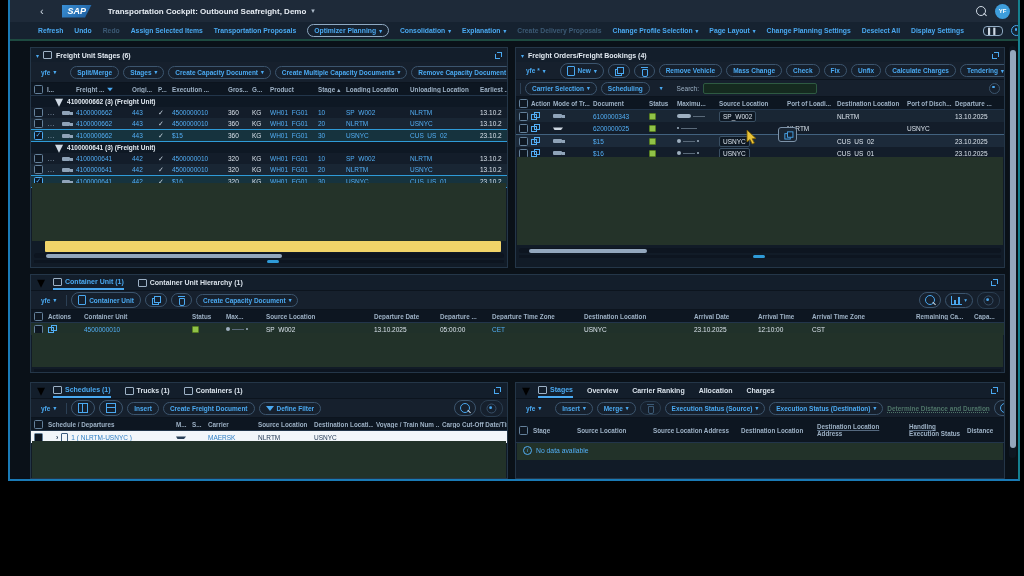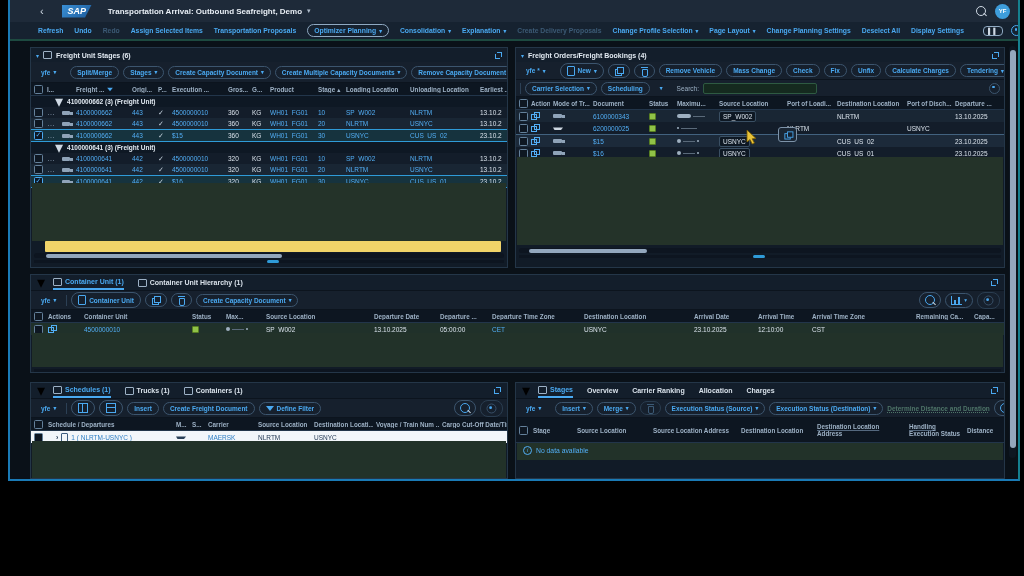--- a/index.html
+++ b/index.html
@@ -128,21 +128,21 @@
   .cursor{position:absolute;left:736px;top:130px;z-index:40;}
 </style>
 </head>
 <body>
 
 <div class="app">
 
   <header class="shell">
     <span class="back">‹</span>
     <div class="logo">SAP</div>
-    <span class="shelltitle">Transportation Arrival: Outbound Seafreight, Demo</span>
+    <span class="shelltitle">Transportation Cockpit: Outbound Seafreight, Demo</span>
     <span class="chev">▾</span>
     <div class="shell-right">
       <span class="icn-search"></span>
       <div class="avatar">YF</div>
     </div>
   </header>
 
   <nav class="menubar" id="menubar">
     <span class="mb-item">Refresh</span>
       <span class="mb-item">Undo</span>

